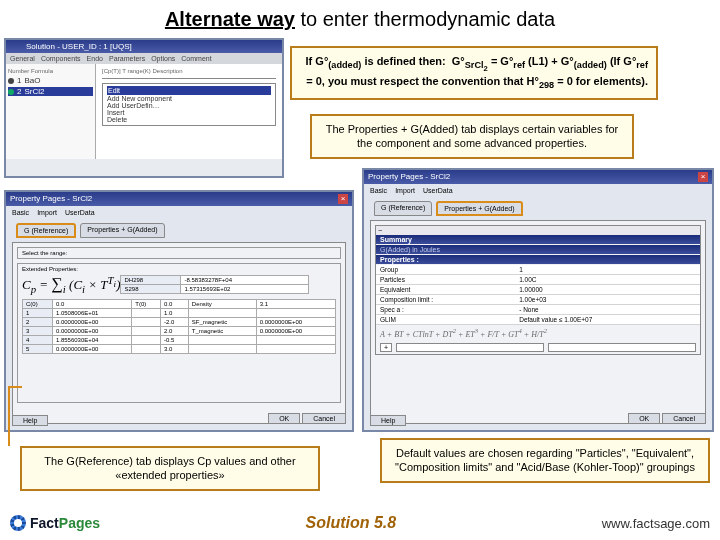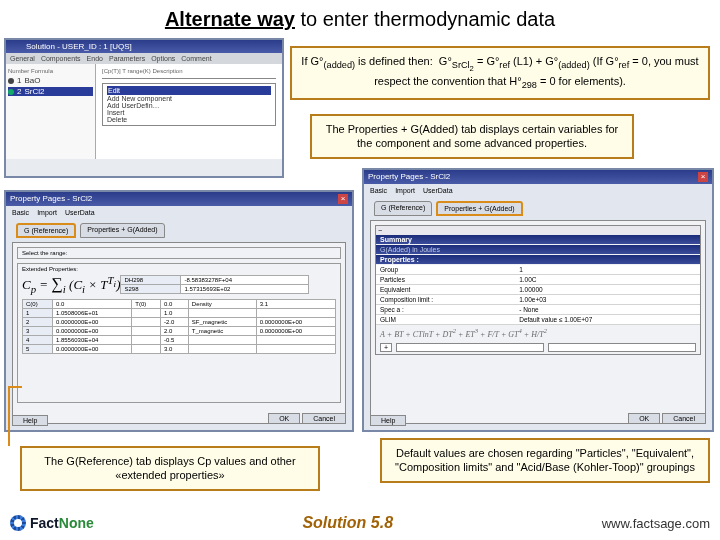--- a/index.html
+++ b/index.html
@@ -22,21 +22,21 @@
   .browser-row { display: flex; align-items: center; gap: 3px; margin-bottom: 2px; }
   .dot { width: 6px; height: 6px; border-radius: 50%; background: #444; flex-shrink: 0; }
   .dot.sel { background: #1a6; }
   .browser-right { flex: 1; padding: 4px 6px; background: #fff; font-size: 7px; }
   .browser-right .hr { border-top: 1px solid #888; margin: 4px 0; }
 
   .callout {
     position: absolute; border: 2px solid #b87d1a; background: #fffde8;
     padding: 6px 8px; font-size: 11px; line-height: 1.3; text-align: center;
   }
-  .callout1 { top: 46px; left: 290px; width: 420px; text-align: center; }
+  .callout1 { top: 46px; left: 290px; width: 368px; text-align: right; font-weight: bold; }
   .callout2 { top: 114px; left: 310px; width: 324px; }
   .callout3 { top: 446px; left: 20px; width: 300px; }
   .callout4 { top: 438px; left: 380px; width: 330px; }
 
   .prop-window {
     position: absolute; border: 2px solid #7a88a8; background: #e2e6ee;
     font-size: 7px;
   }
   .propL { top: 190px; left: 4px; width: 350px; height: 242px; }
   .propR { top: 168px; left: 362px; width: 352px; height: 264px; }
@@ -288,17 +288,17 @@
     </span>
   </div>
 </div>
 
 <div class="line lArrL"></div>
 <div class="line lArrLb"></div>
 
 <div class="footer">
   <div class="logo">
     <span class="gear"></span>
-    <span><span class="blue">Fact</span><span class="green">None</span></span>
+    <span><span class="blue">Fact</span><span class="green">Pages</span></span>
   </div>
   <div class="solution">Solution 5.8</div>
   <div class="url">www.factsage.com</div>
 </div>
 
 </body></html>

